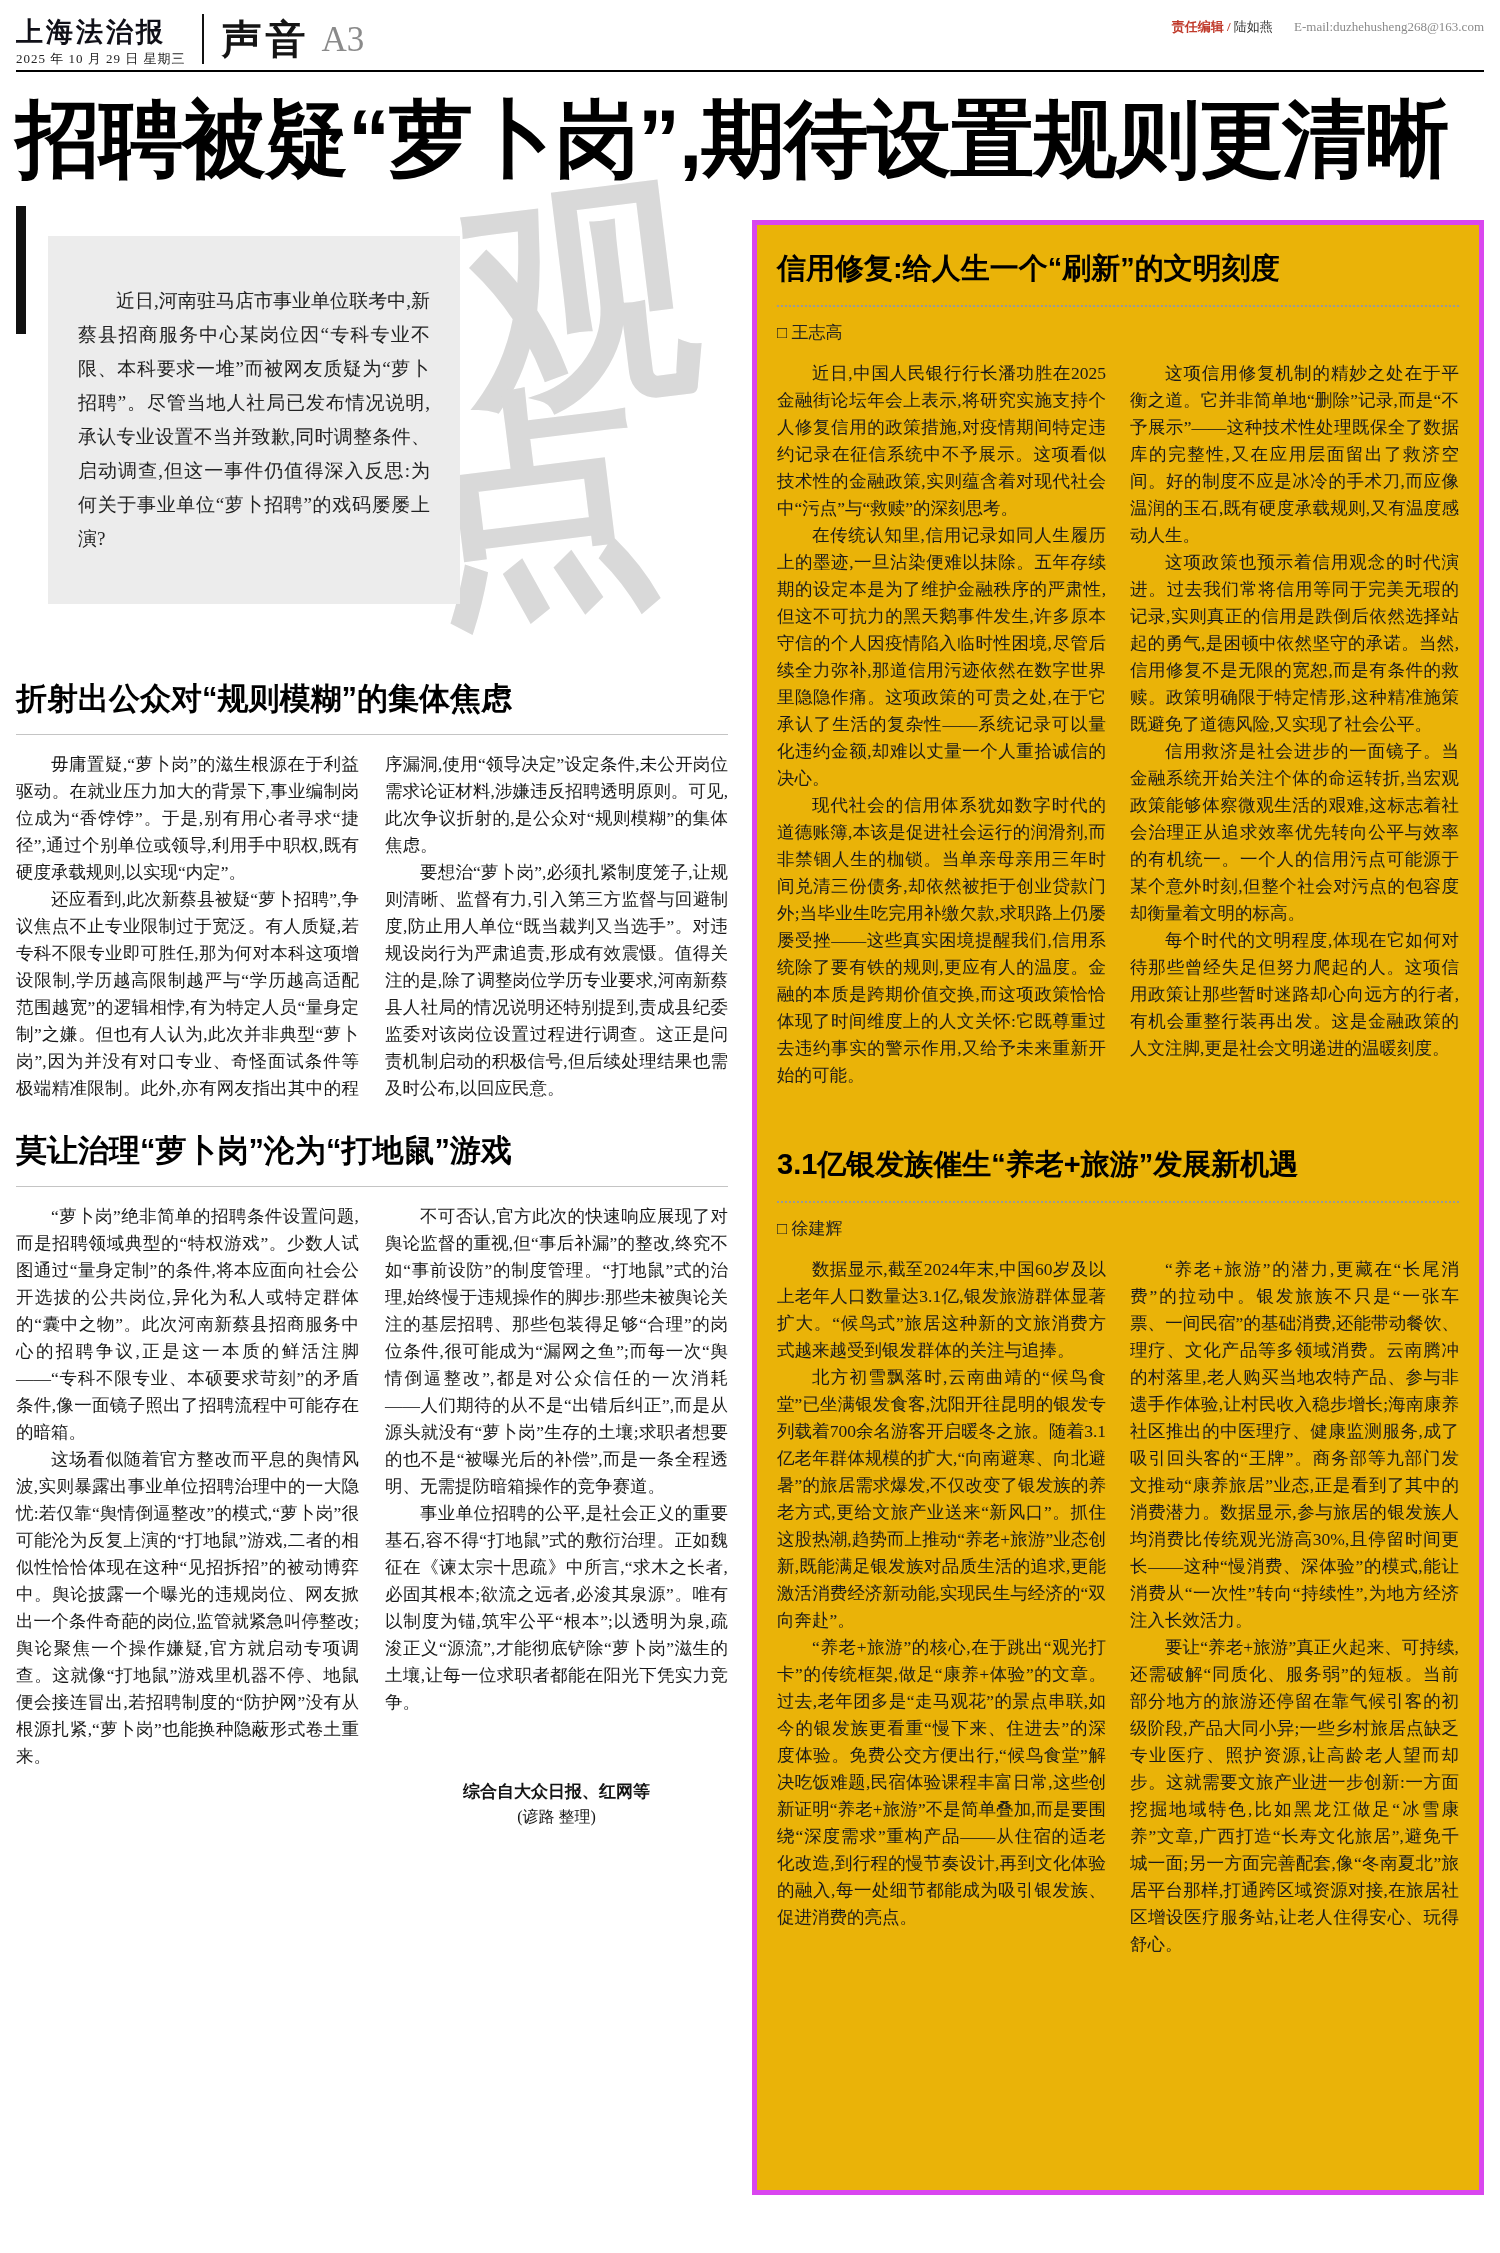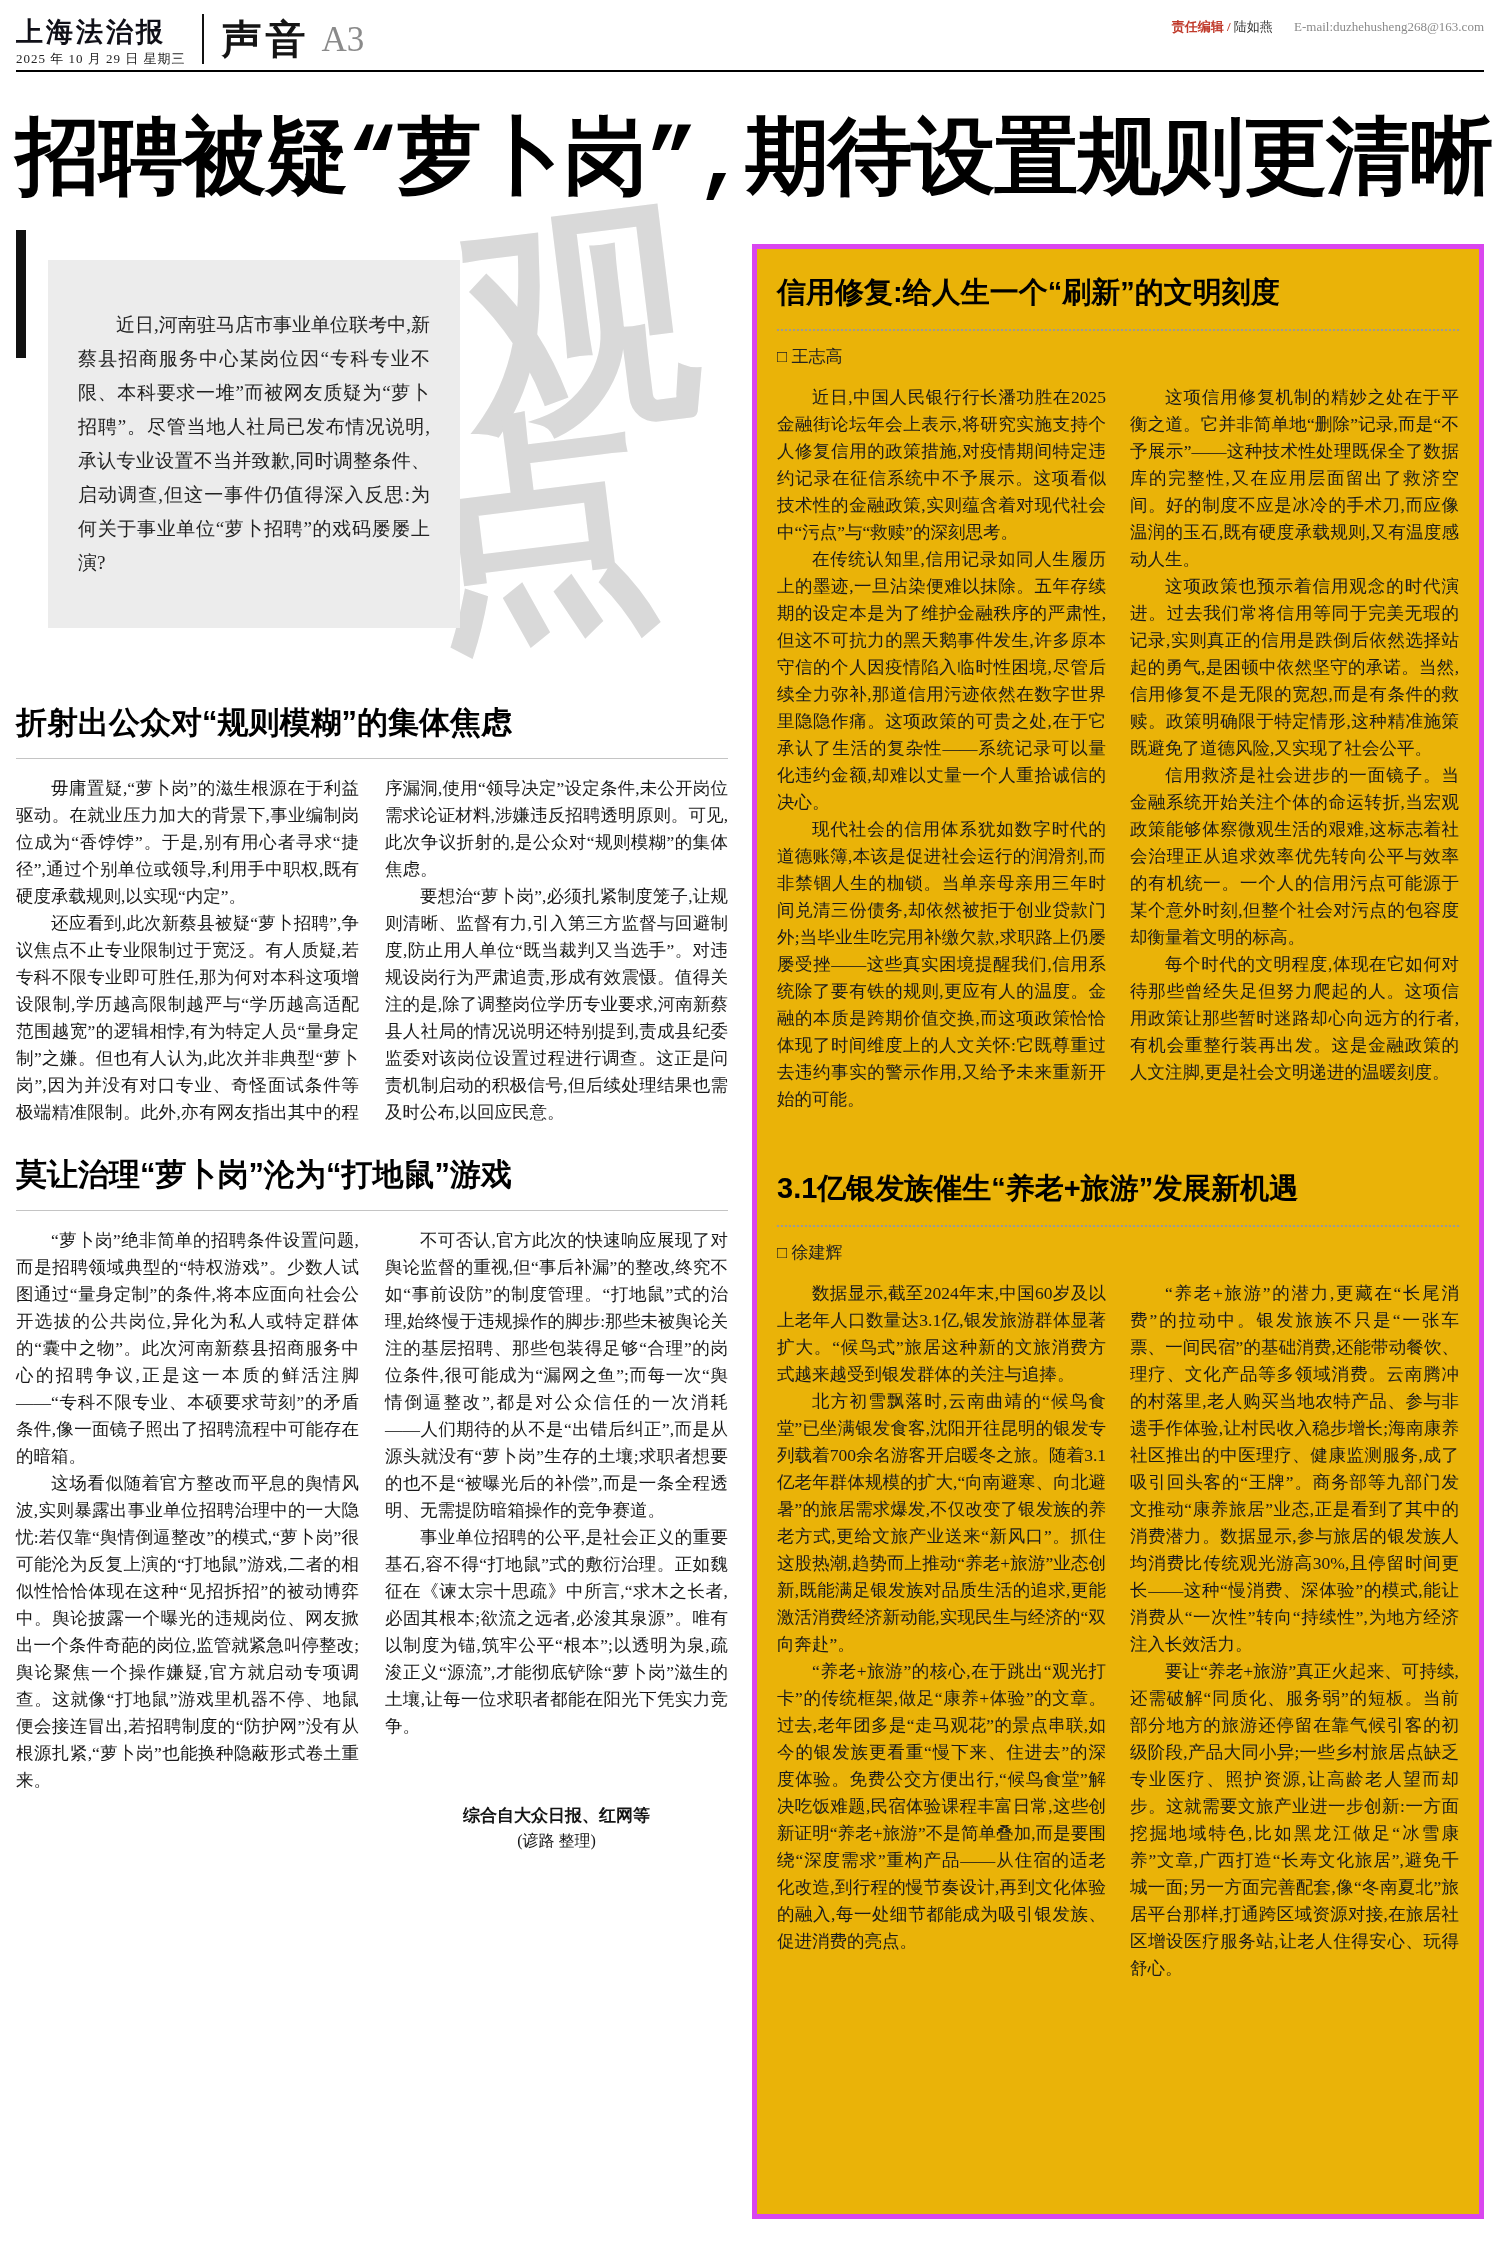--- a/index.html
+++ b/index.html
@@ -20,23 +20,23 @@
   .section-name { font-size:40px; font-weight:900; font-family:"Liberation Sans", sans-serif; line-height:54px; letter-spacing:4px; }
   .page-number { font-size:35px; color:#8a8a8a; margin-left:12px; line-height:56px; }
   .header-right { margin-left:auto; padding-top:6px; font-size:13px; white-space:nowrap; }
   .editor-label { color:#c03a2b; font-weight:bold; }
   .editor-name { color:#333; }
   .email { color:#8a8a8a; margin-left:18px; }
   .header-rule { border:none; border-top:2px solid #000; margin-top:4px; }
 
   
   .headline {
-    font-family:Liberation Mono, monospace; font-weight:900;
+    font-family:Liberation Sans, sans-serif; font-weight:900;
     font-size:84px; line-height:1.12; letter-spacing:-1px;
-    margin:44px 0 34px 0; color:#000; white-space:nowrap;
+    margin:20px 0 34px 0; color:#000; white-space:nowrap;
   }
 
   
   .content { display:flex; gap:24px; align-items:flex-start; }
   .left-region { width:712px; position:relative; }
   .right-box { width:732px; border:5px solid #d946ef; padding:24px 20px 20px; min-height:1975px; background:#eab308; }
 
   
   .intro-row { position:relative; height:430px; }
   .accent-bar { position:absolute; left:0; top:-14px; width:10px; height:128px; background:#111; z-index:2; }

